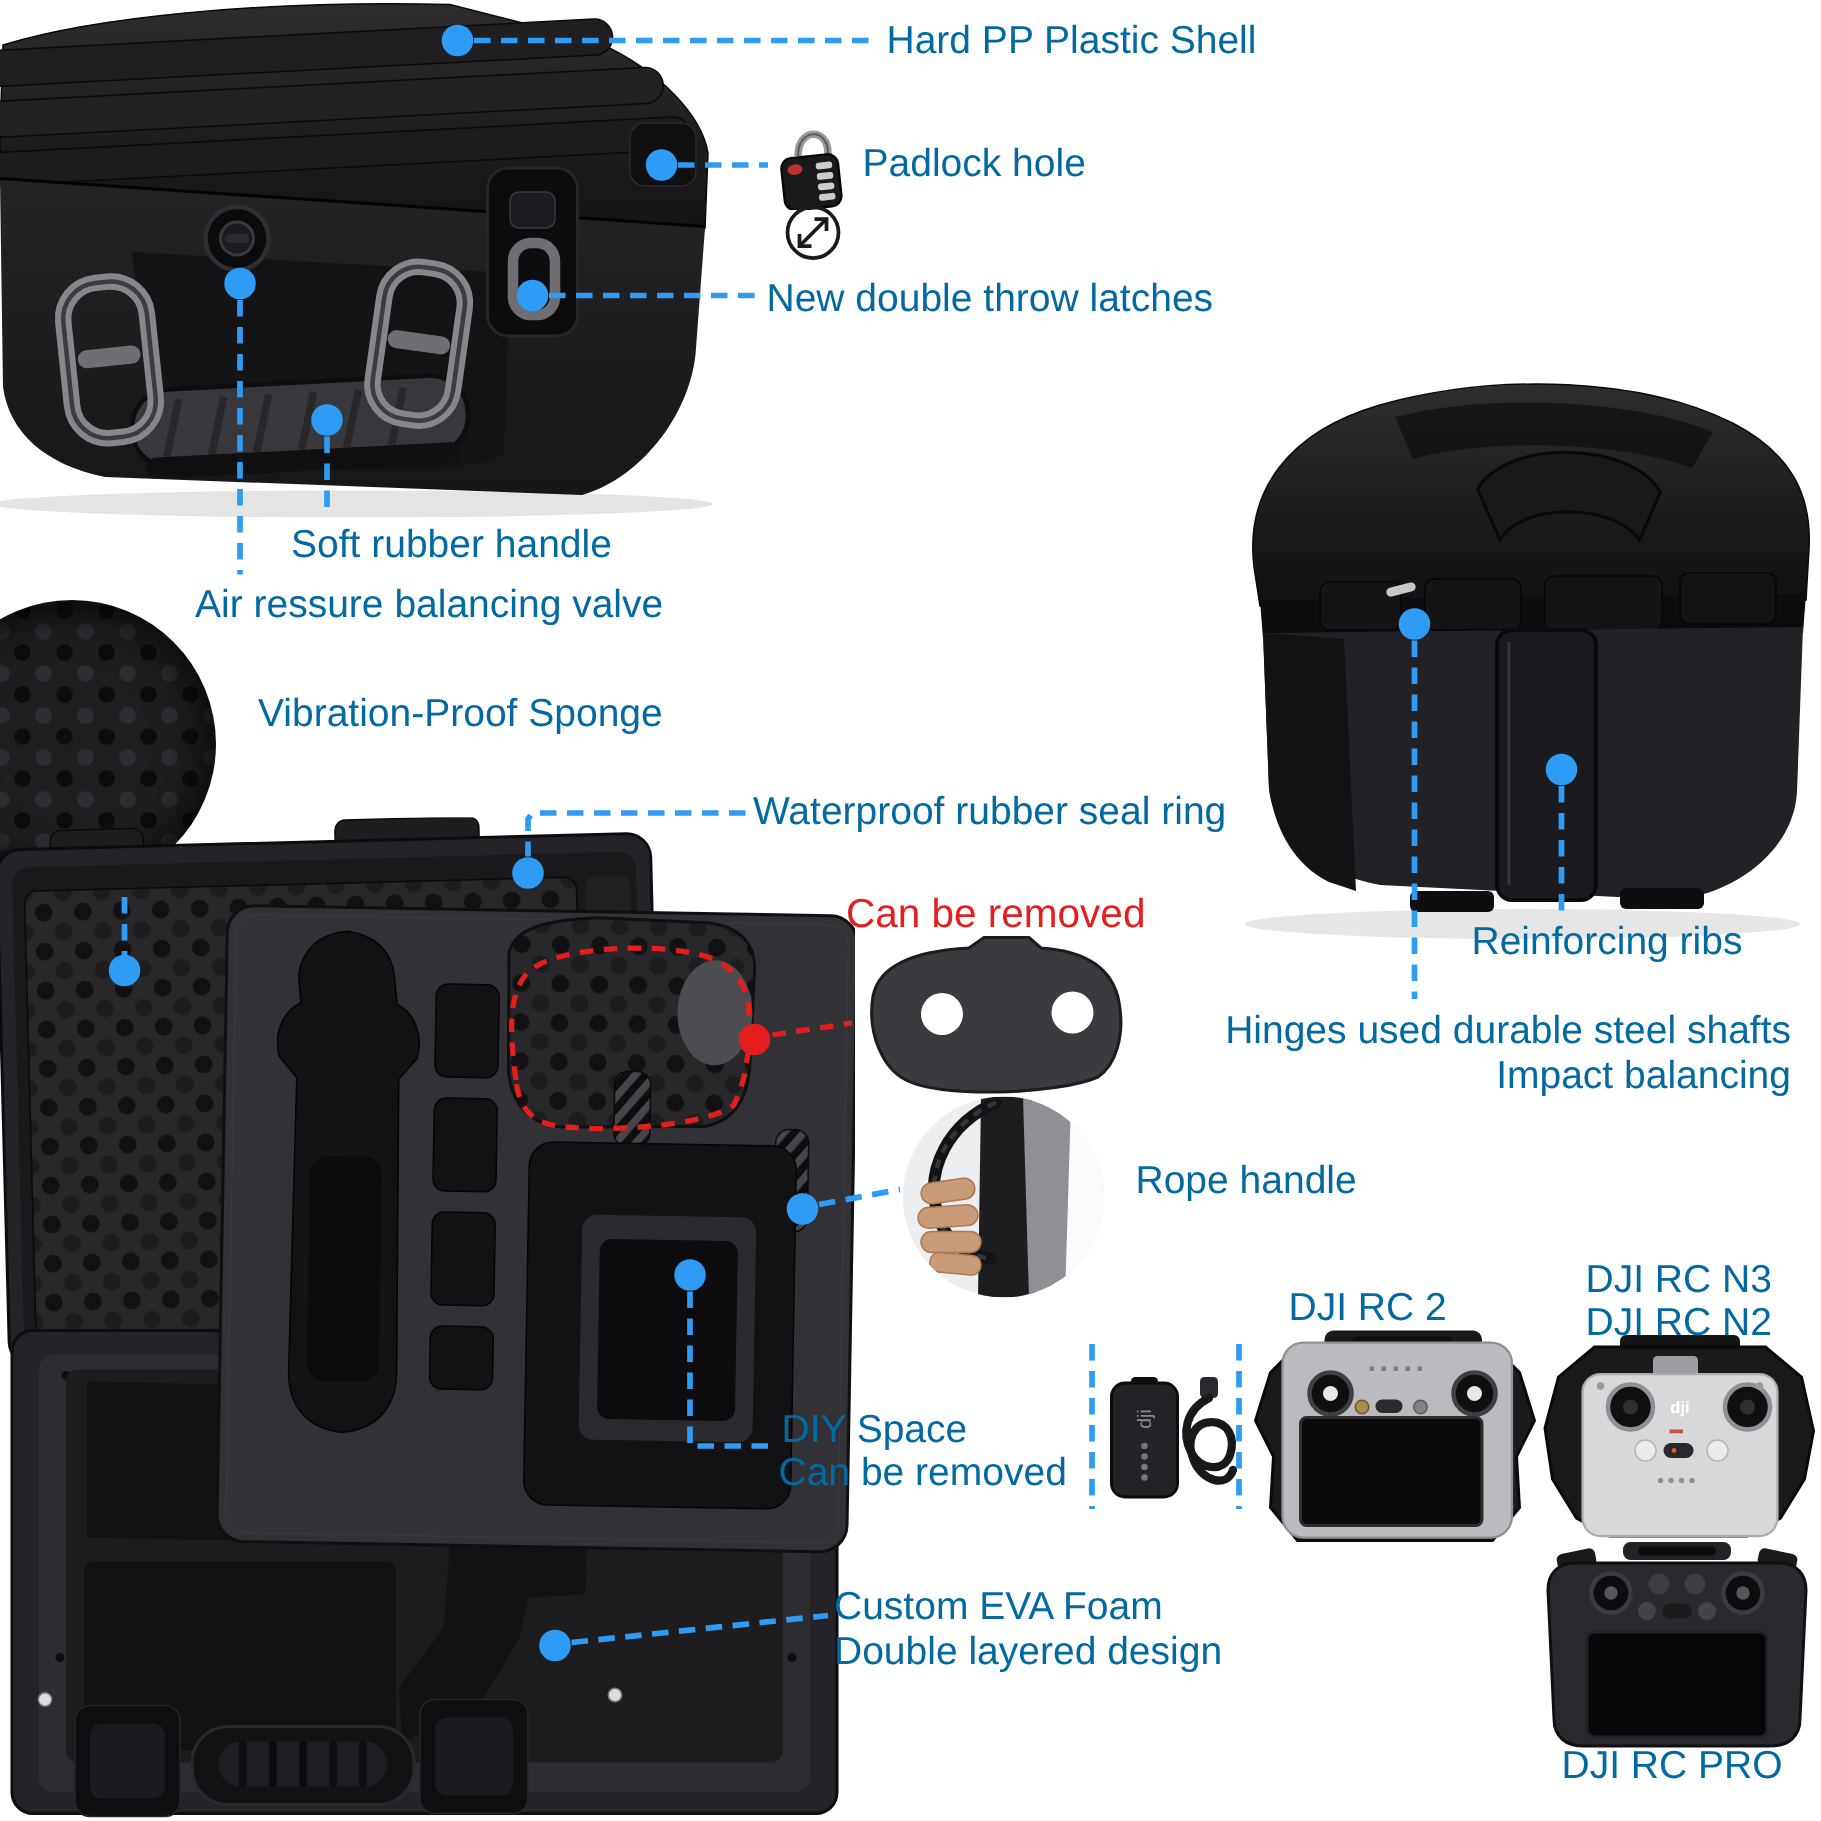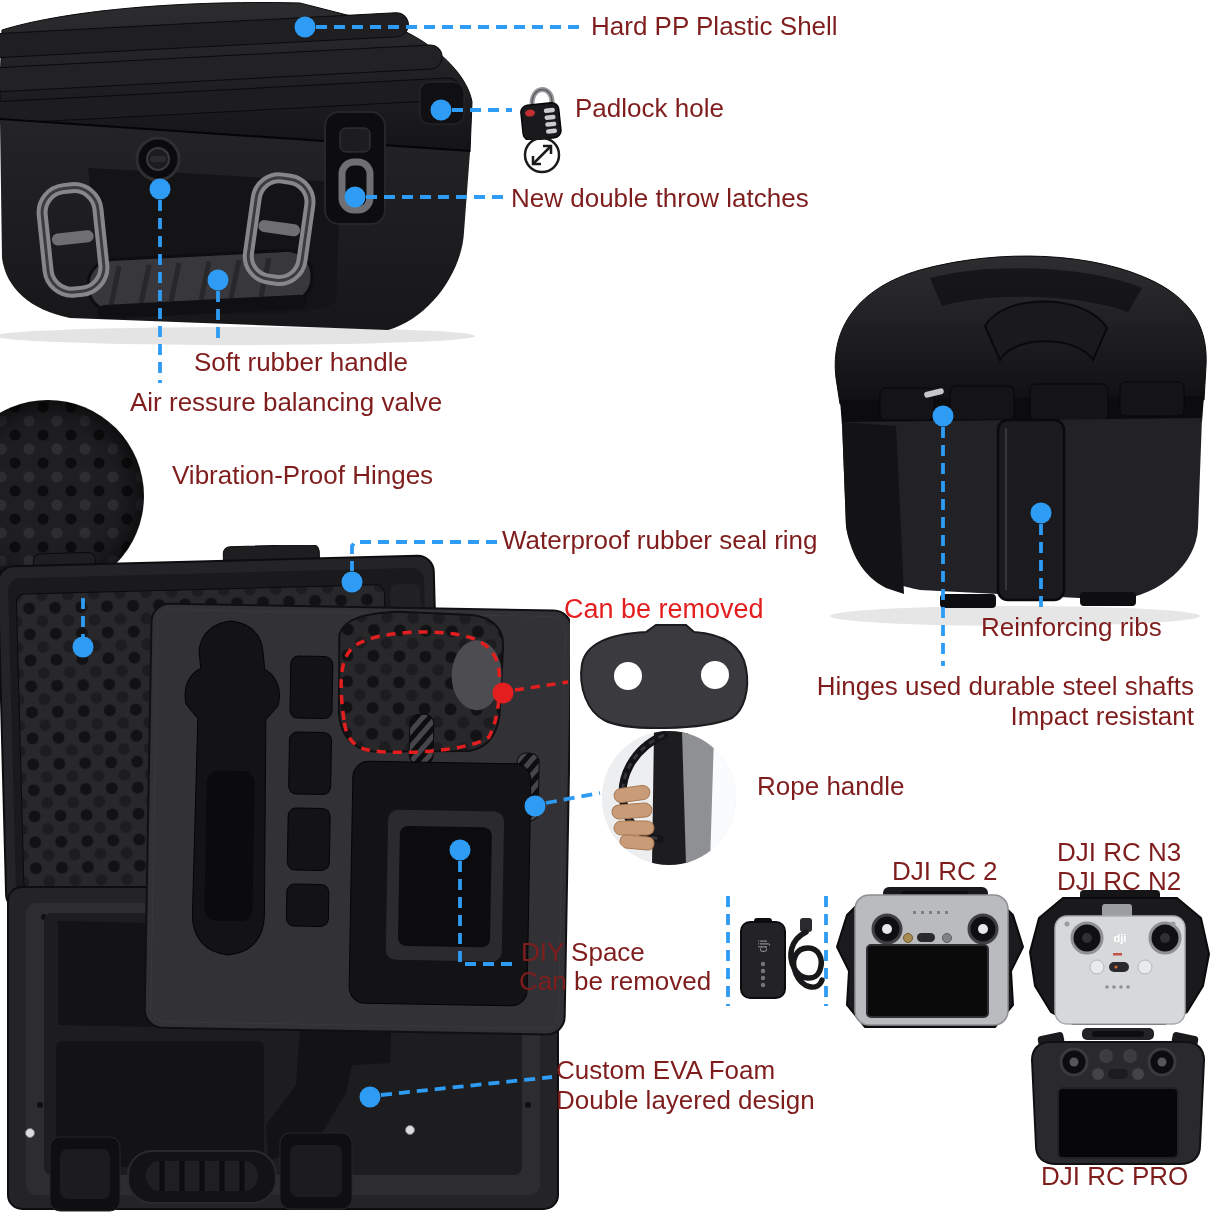--- a/index.html
+++ b/index.html
@@ -1,19 +1,19 @@
 <!DOCTYPE html>
 <html><head>
 <meta charset="utf-8">
 <style>
   html,body{margin:0;padding:0;background:#fff;}
   #stage{position:relative;width:1214px;height:1214px;background:#fff;overflow:hidden;
          font-family:"Liberation Sans",sans-serif;}
   .ph{position:absolute;}
-  .label{position:absolute;font-size:26px;color:#7f1d1d;white-space:nowrap;
+  .label{position:absolute;font-size:26px;color:#0369a1;white-space:nowrap;
          font-family:"Liberation Sans",sans-serif;line-height:1.1;}
   .label.red{color:#E41E1E;font-size:27px;}
   .label.right{text-align:center;}
   .circle-photo{position:absolute;border-radius:50%;overflow:hidden;}
   #sponge-circle{left:-48px;top:400px;width:192px;height:192px;
     background-color:#1f1f22;
     background-image:
       radial-gradient(circle at 7px 7px,#0d0d0f 5px,rgba(0,0,0,0) 6px),
       radial-gradient(circle at 21px 21px,#2e2e32 5px,rgba(0,0,0,0) 6px);
     background-size:28px 28px;
@@ -357,28 +357,28 @@
       <line x1="515" y1="690" x2="568" y2="682"></line>
     </g>
     <circle cx="503" cy="693" r="10.5" fill="#E41E1E"></circle>
   </svg>
 
   <div class="label" style="left:591px;top:12px">Hard PP Plastic Shell</div>
   <div class="label" style="left:575px;top:94px">Padlock hole</div>
   <div class="label" style="left:511px;top:184px">New double throw latches</div>
   <div class="label" style="left:130px;top:388px">Air ressure balancing valve</div>
   <div class="label" style="left:194px;top:348px">Soft rubber handle</div>
-  <div class="label" style="left:172px;top:461px">Vibration-Proof Hinges</div>
+  <div class="label" style="left:172px;top:461px">Vibration-Proof Sponge</div>
   <div class="label" style="left:502px;top:526px">Waterproof rubber seal ring</div>
   <div class="label red" style="left:564px;top:595px">Can be removed</div>
   <div class="label" style="left:981px;top:613px">Reinforcing ribs</div>
   <div class="label right" style="right:20px;top:672px">Hinges used durable steel shafts</div>
-  <div class="label right" style="right:20px;top:702px">Impact resistant</div>
+  <div class="label right" style="right:20px;top:702px">Impact balancing</div>
   <div class="label" style="left:757px;top:772px">Rope handle</div>
-  <div class="label" style="left:892px;top:857px">DJI RC 2</div>
+  <div class="label" style="left:859px;top:857px">DJI RC 2</div>
   <div class="label" style="left:1057px;top:838px">DJI RC N3</div>
   <div class="label" style="left:1057px;top:867px">DJI RC N2</div>
   <div class="label" style="left:521px;top:938px">DIY Space</div>
   <div class="label" style="left:519px;top:967px">Can be removed</div>
   <div class="label" style="left:556px;top:1056px">Custom EVA Foam</div>
   <div class="label" style="left:556px;top:1086px">Double layered design</div>
   <div class="label" style="left:1041px;top:1162px">DJI RC PRO</div>
 
 </div>
 

